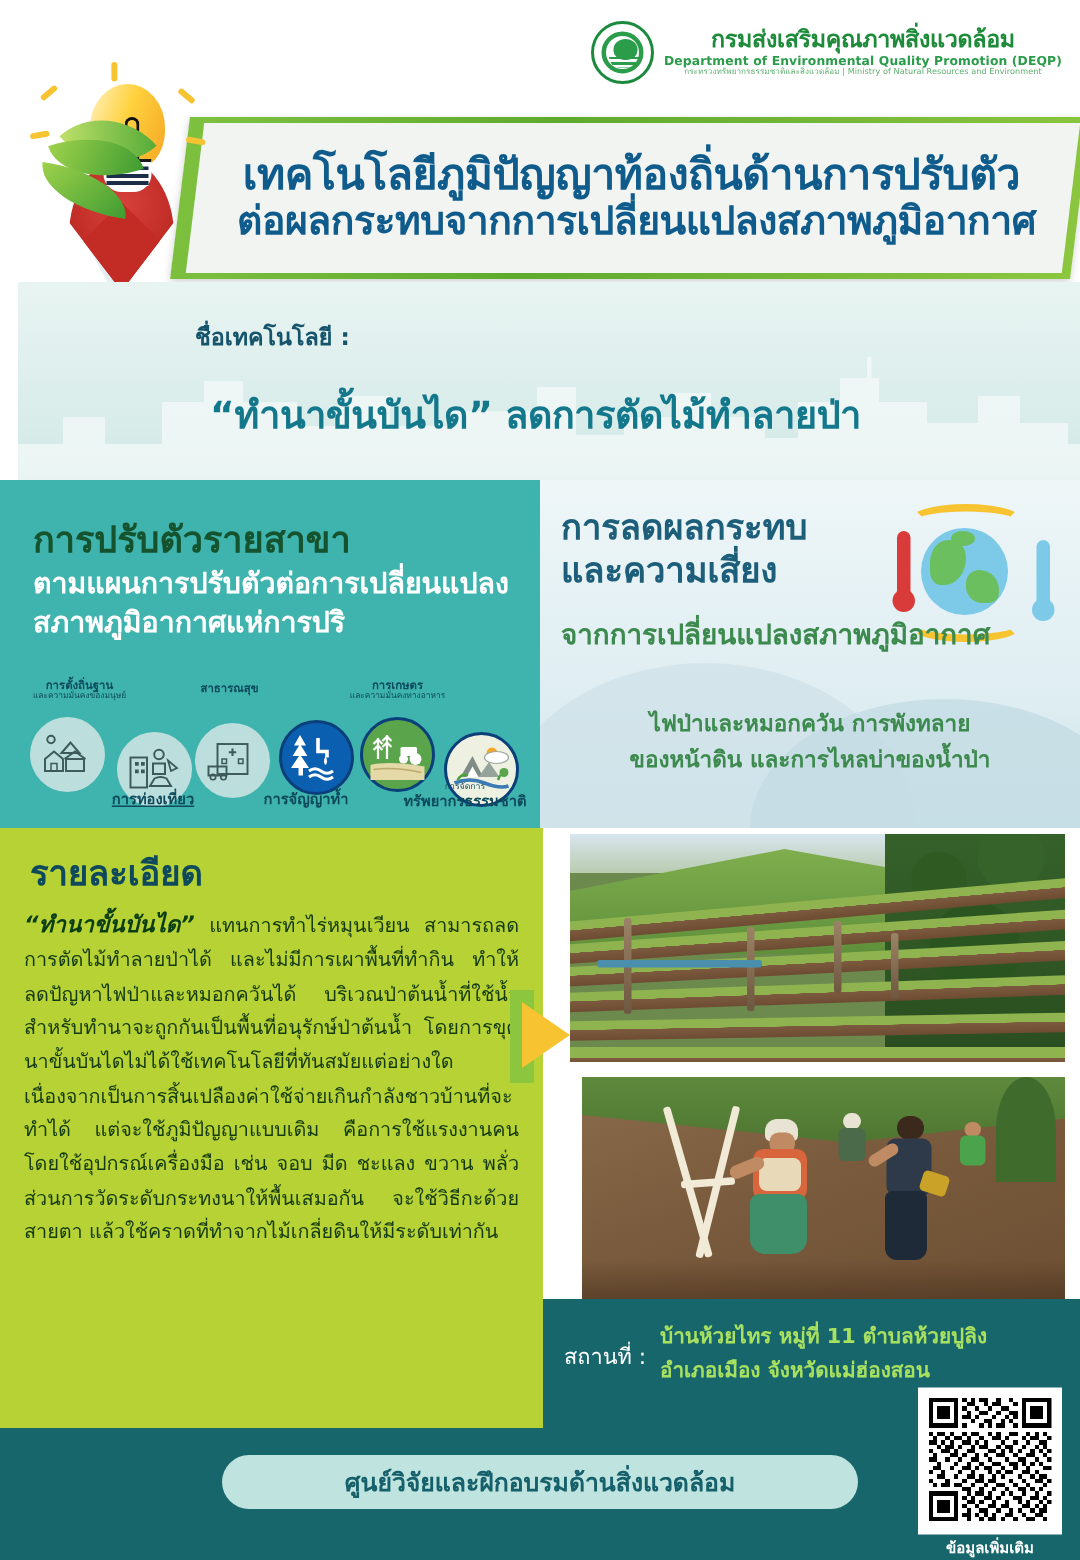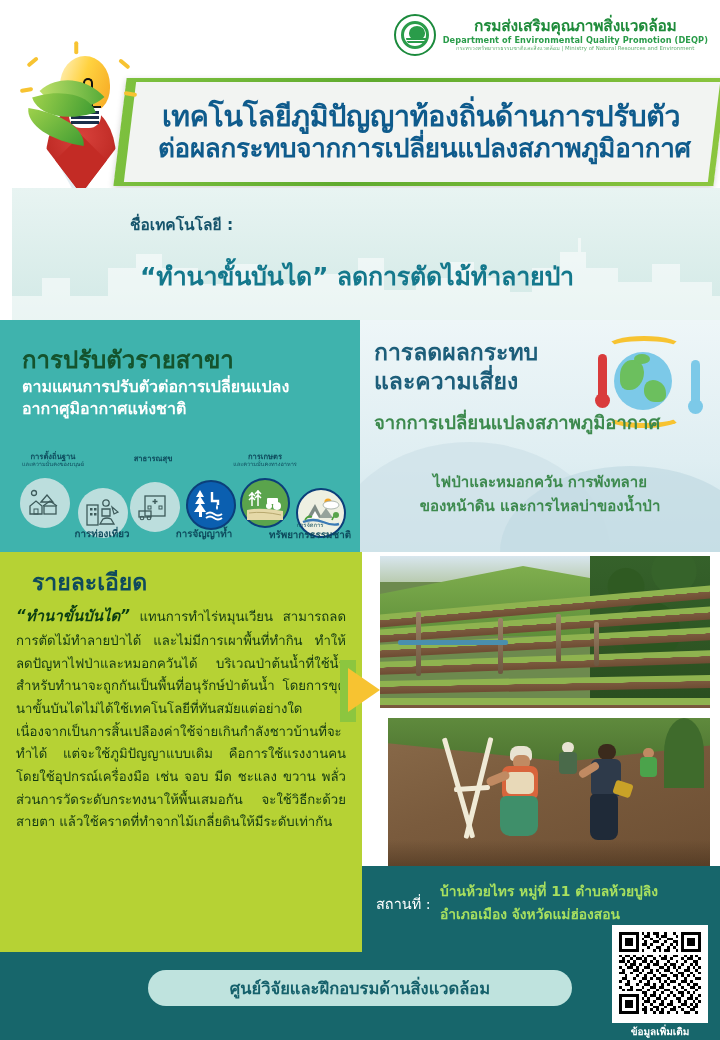--- a/index.html
+++ b/index.html
@@ -159,21 +159,21 @@
   }
   .hill-a { left: -30px; width: 280px; height: 110px; border-radius: 50% 50% 0 0 / 100% 100% 0 0; }
   .hill-b { right: -40px; width: 260px; height: 86px; border-radius: 50% 50% 0 0 / 100% 100% 0 0; background:#c3dbe3; }
 
   .pl-title {
     position: absolute; left: 22px; top: 20px;
     font-size: 24px; font-weight: bold; color: #14532d;
   }
   .pl-sub {
     position: absolute; left: 22px; top: 56px; width: 320px;
-    font-size: 16px; font-weight: bold; color: #ffffff; line-height: 1.38;
+    font-size: 19px; font-weight: bold; color: #ffffff; line-height: 1.38;
   }
 
   .pr-title1 {
     position: absolute; left: 14px; top: 18px;
     font-size: 23px; font-weight: bold; color: #1d5e7a; line-height: 1.25;
   }
   .pr-sub {
     position: absolute; left: 14px; top: 88px; width: 330px;
     font-size: 18.5px; font-weight: bold; color: #3d8a4e;
   }
@@ -229,21 +229,21 @@
   .c-green { background: #5aa44c; border: 2px solid #0b3f7a; }
   .c-nat { background: #eef0e2; border: 2px solid #0b3f7a; }
   .sec-circle svg { display: block; }
 
   
   .detail-block {
     position: absolute; left: 0; top: 552px; width: 362px; height: 400px;
     background: #b6d234;
   }
   .detail-title {
-    position: absolute; left: 32px; top: 12px;
+    position: absolute; left: 20px; top: 12px;
     font-size: 23px; font-weight: bold; color: #0f4a5c;
   }
   .detail-body {
     position: absolute; left: 16px; top: 52px; width: 330px;
     font-size: 13.2px; color: #143a12; line-height: 1.72;
     text-align: justify; font-weight: 500;
   }
   .detail-body .lead {
     font-size: 15px; font-weight: bold; font-style: italic; color: #0b3d12;
   }
@@ -386,21 +386,21 @@
       <rect x="566" y="4" width="3" height="16" fill="#ffffff"></rect>
     </svg>
     <div class="lbl-techname">ชื่อเทคโนโลยี :</div>
     <div class="techname-value">“ทำนาขั้นบันได” ลดการตัดไม้ทำลายป่า</div>
   </div>
 
   <div class="panel-left">
     <div class="pl-title">การปรับตัวรายสาขา</div>
     <div class="pl-sub">
       <span>ตามแผนการปรับตัวต่อการเปลี่ยนแปลง</span><br>
-      <span>อากาศูมิอากาศแห่งชาติ</span>
+      <span>สภาพภูมิอากาศแห่การปริ</span>
     </div>
   </div>
 
   <div class="panel-right">
     <div class="hill-a"></div>
     <div class="hill-b"></div>
 
     <div class="globe-wrap">
       <div class="arrow-top"></div>
       <div class="arrow-bot"></div>
@@ -505,21 +505,21 @@
         <path d="M6 22 L14 8 L21 22 Z" fill="#7f8c86"></path>
         <path d="M18 22 L25 12 L32 22 Z" fill="#96a39c"></path>
         <path d="M10 22 L14 15 L18 22 Z" fill="#ffffff"></path>
         <path d="M2 26 q10 -4 20 0 t16 2" stroke="#3b7ab5" stroke-width="2.4" fill="none"></path>
         <path d="M4 24 q3 -5 7 -3" stroke="#4aa03a" stroke-width="1.6" fill="none"></path>
         <path d="M31 24 q2 -6 6 -4" stroke="#4aa03a" stroke-width="1.6" fill="none"></path>
         <circle cx="35" cy="19" r="3" fill="#5aa44c"></circle>
       </svg>
     </div>
 
-    <div class="sec-lbl-bot" style="left:52px; top:76px; width:100px;">
+    <div class="sec-lbl-bot" style="left:52px; top:76px; width:100px;text-decoration:underline;">
       <span>การท่องเที่ยว</span>
     </div>
     <div class="sec-lbl-bot" style="left:158px; top:76px; width:92px;">
       <span>การจัญญาท้ำ</span>
     </div>
     <div class="sec-lbl-bot" style="left:258px; top:70px; width:104px;">
       <span class="small">การจัดการ</span>
       <span>ทรัพยากรธรรมชาติ</span>
     </div>
   </div>

